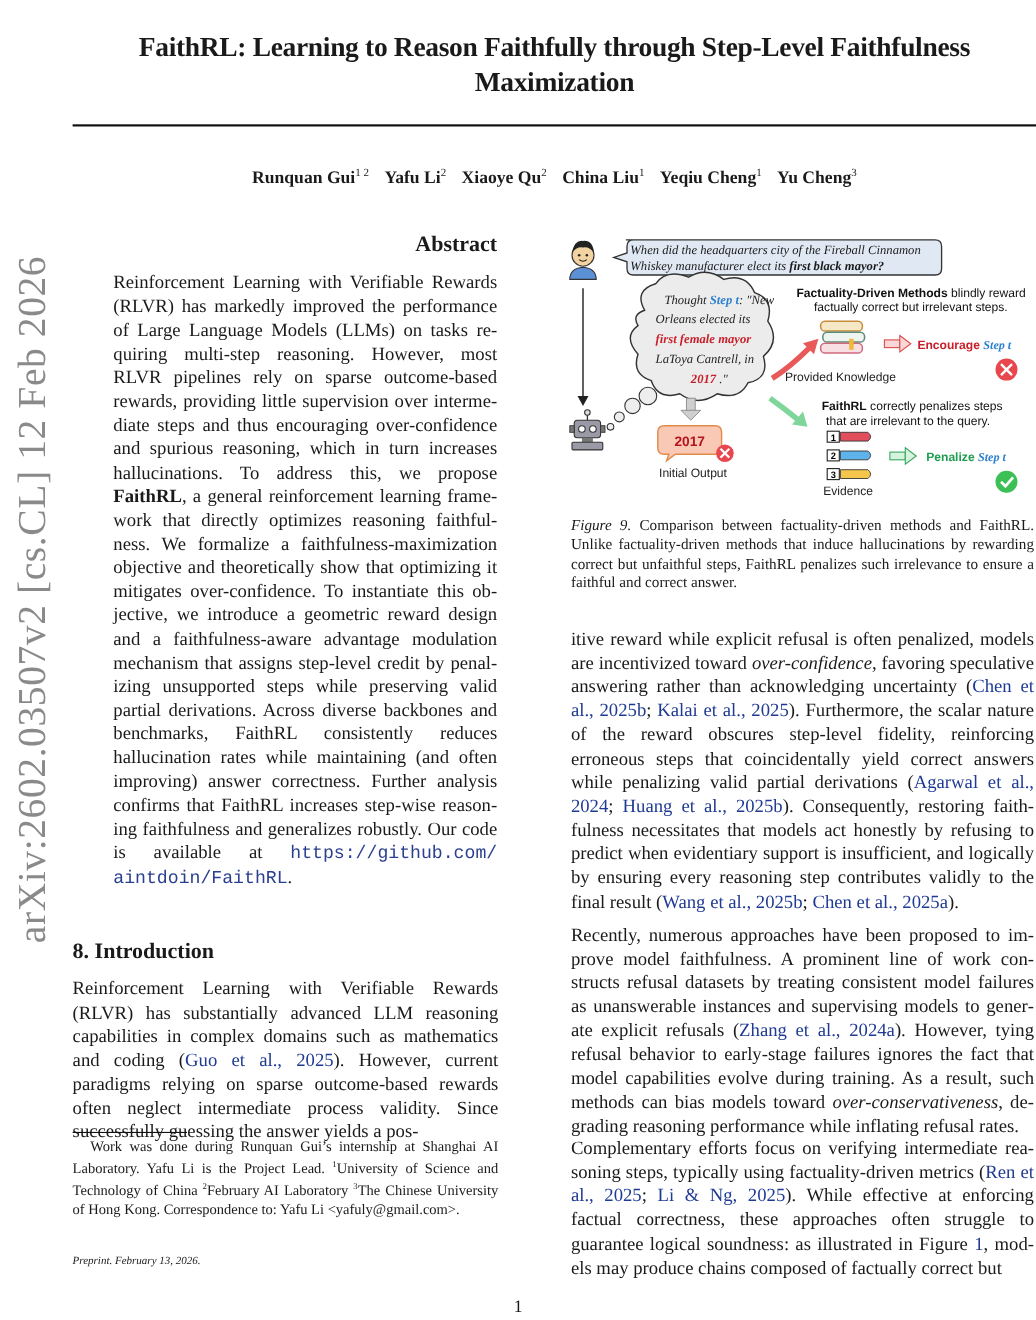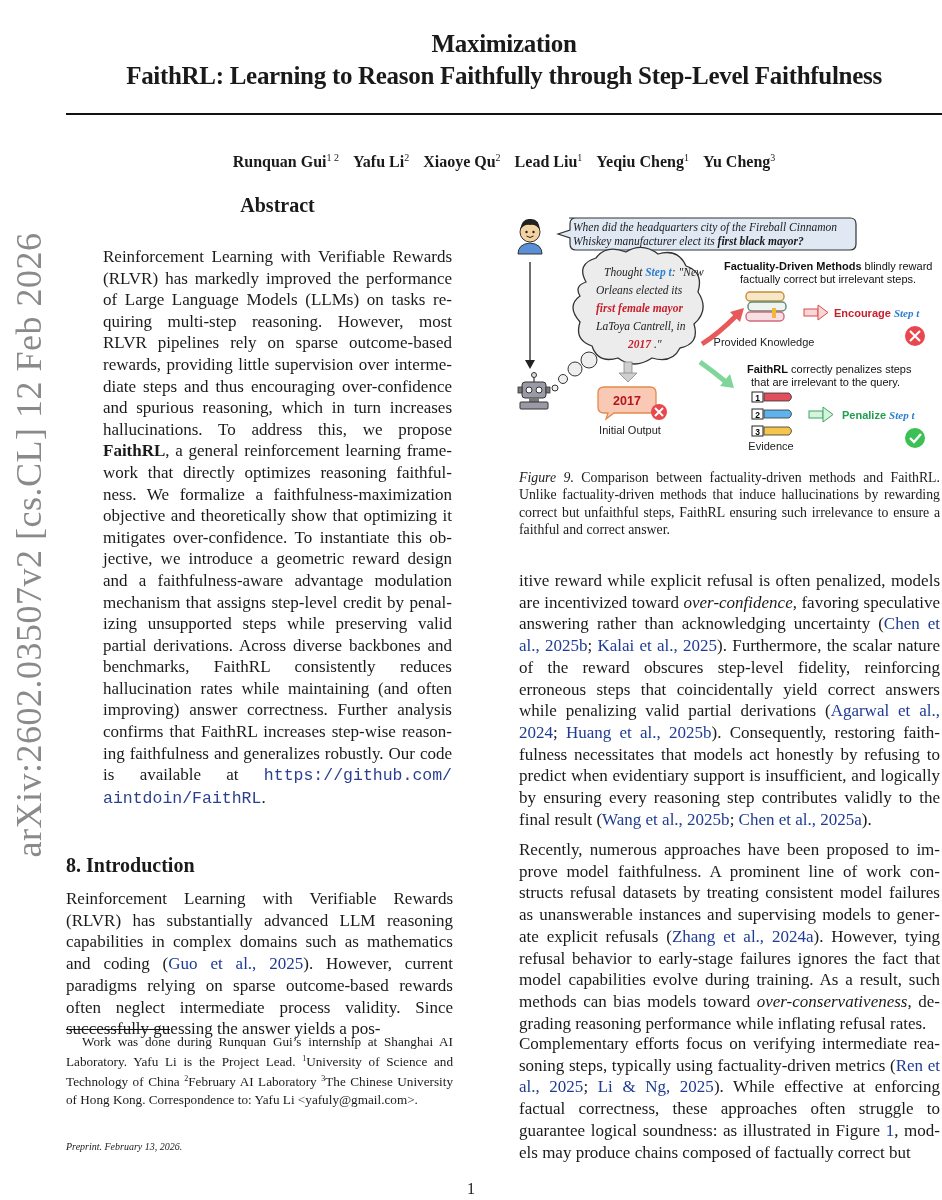--- a/index.html
+++ b/index.html
@@ -12,21 +12,21 @@
   .title { position: absolute; left: 66px; width: 876px; top: 28px; text-align: center;
        font-weight: bold; font-size: 25px; line-height: 32px; letter-spacing: -0.3px; }
   .title-rule { position: absolute; left: 66px; width: 876px; top: 113px; height: 0;
        border-top: 2px solid #111; }
   .authors { position: absolute; left: 66px; width: 876px; top: 152px; text-align: center;
        font-weight: bold; font-size: 16px; }
   .authors .author { margin: 0 5px; }
   .authors sup { font-weight: normal; font-size: 10px; vertical-align: 6px; }
   .col-left { position: absolute; left: 66px; width: 387px; }
   .col-right { position: absolute; left: 519px; width: 421px; }
-  .abstract-heading { top: 194px; text-align: center; font-weight: bold; font-size: 20px; }
+  .abstract-heading { top: 211px; text-align: right; font-weight: bold; font-size: 20px; }
   .abstract-body { left: 103px; width: 349px; top: 246px; font-size: 17px; line-height: 21.6px;
        text-align: justify; hyphens: manual; }
   .abstract-body b { font-weight: bold; }
   .mono-link { font-family: "Liberation Mono", "DejaVu Sans Mono", monospace; color: #2a3f8f; font-size: 16.5px; }
   .cite { color: #1f3a93; }
   .intro-heading { top: 854px; font-weight: bold; font-size: 20px; }
   .body-text { font-size: 17px; line-height: 21.7px; text-align: justify; }
   .intro-body { top: 888px; }
   .footnote-rule { position: absolute; left: 66px; top: 1029px; width: 104px; border-top: 1px solid #111; }
   .footnote { top: 1033px; font-size: 13.2px; line-height: 17.2px; text-align: justify; }
@@ -44,30 +44,30 @@
   p { margin: 0; }
 </style>
 </head>
 <body>
 
 <div class="arxiv-stamp">
   <span>arXiv:2602.03507v2  [cs.CL]  12 Feb 2026</span>
 </div>
 
 <div class="title">
+  <div>FaithRL: Learning to Reason Faithfully through Step-Level Faithfulness</div>
   <div>Maximization</div>
-  <div>FaithRL: Learning to Reason Faithfully through Step-Level Faithfulness</div>
 </div>
 <div class="title-rule"></div>
 
 <div class="authors">
   <span class="author"><span>Runquan Gui</span><sup>1 2</sup></span>
   <span class="author"><span>Yafu Li</span><sup>2</sup></span>
   <span class="author"><span>Xiaoye Qu</span><sup>2</sup></span>
-  <span class="author"><span>Lead Liu</span><sup>1</sup></span>
+  <span class="author"><span>China Liu</span><sup>1</sup></span>
   <span class="author"><span>Yeqiu Cheng</span><sup>1</sup></span>
   <span class="author"><span>Yu Cheng</span><sup>3</sup></span>
 </div>
 
 <div class="col-left abstract-heading" style="left:103px;width:349px;">Abstract</div>
 <div class="col-left abstract-body">
   <span>Reinforcement Learning with Verifiable Rewards (RLVR) has markedly improved the performance of Large Language Models (LLMs) on tasks re­quiring multi-step reasoning.  However, most RLVR pipelines rely on sparse outcome-based rewards, providing little supervision over interme­diate steps and thus encouraging over-confidence and spurious reasoning, which in turn increases hallucinations.  To address this, we propose </span><b>FaithRL</b><span>, a general reinforcement learning frame­work that directly optimizes reasoning faithful­ness. We formalize a faithfulness-maximization objective and theoretically show that optimizing it mitigates over-confidence. To instantiate this ob­jective, we introduce a geometric reward design and a faithfulness-aware advantage modulation mechanism that assigns step-level credit by penal­izing unsupported steps while preserving valid partial derivations.  Across diverse backbones and benchmarks, FaithRL consistently reduces hallucination rates while maintaining (and often improving) answer correctness. Further analysis confirms that FaithRL increases step-wise reason­ing faithfulness and generalizes robustly.  Our code is available at </span><span class="mono-link">https://github.com/ aintdoin/FaithRL</span><span>.</span>
 </div>
 
 <div class="col-left intro-heading">8. Introduction</div>
@@ -186,21 +186,21 @@
       <rect x="295" y="199" width="14" height="7" fill="#d6f3de" stroke="#3aa660"></rect>
       <polygon points="309,195 319,202.5 309,210" fill="#d6f3de" stroke="#3aa660"></polygon>
     </g>
     <text x="328" y="207" font-size="11" fill="#1f9e4f" font-family="Liberation Sans, sans-serif"><tspan font-weight="bold">Penalize </tspan><tspan fill="#2a7fd0" font-style="italic" font-weight="bold" font-family="Liberation Serif, serif">Step t</tspan></text>
     <circle cx="401" cy="226" r="10" fill="#3cbf55"></circle>
     <path d="M396 226 L400 230 L407 222" stroke="#fff" stroke-width="2.4" fill="none"></path>
   </svg>
 </div>
 
 <div class="col-right caption">
-  <i>Figure 9.</i><span>  Comparison between factuality-driven methods and FaithRL. Unlike factuality-driven methods that induce hallucina­tions by rewarding correct but unfaithful steps, FaithRL ensuring such irrelevance to ensure a faithful and correct answer.</span>
+  <i>Figure 9.</i><span>  Comparison between factuality-driven methods and FaithRL. Unlike factuality-driven methods that induce hallucina­tions by rewarding correct but unfaithful steps, FaithRL penalizes such irrelevance to ensure a faithful and correct answer.</span>
 </div>
 
 <div class="col-right body-text right-p1">
   <span>itive reward while explicit refusal is often penalized, models are incentivized toward </span><i>over-confidence</i><span>, favoring specula­tive answering rather than acknowledging uncertainty (</span><span class="cite">Chen et al., 2025b</span><span>; </span><span class="cite">Kalai et al., 2025</span><span>).  Furthermore, the scalar nature of the reward obscures step-level fidelity, reinforcing erroneous steps that coincidentally yield correct answers while penalizing valid partial derivations (</span><span class="cite">Agarwal et al., 2024</span><span>; </span><span class="cite">Huang et al., 2025b</span><span>). Consequently, restoring faith­fulness necessitates that models act honestly by refusing to predict when evidentiary support is insufficient, and logi­cally by ensuring every reasoning step contributes validly to the final result (</span><span class="cite">Wang et al., 2025b</span><span>; </span><span class="cite">Chen et al., 2025a</span><span>).</span>
 </div>
 
 <div class="col-right body-text right-p2">
   <span>Recently, numerous approaches have been proposed to im­prove model faithfulness.  A prominent line of work con­structs refusal datasets by treating consistent model failures as unanswerable instances and supervising models to gener­ate explicit refusals (</span><span class="cite">Zhang et al., 2024a</span><span>). However, tying refusal behavior to early-stage failures ignores the fact that model capabilities evolve during training. As a result, such methods can bias models toward </span><i>over-conservativeness</i><span>, de­grading reasoning performance while inflating refusal rates.</span>
 </div>
 

